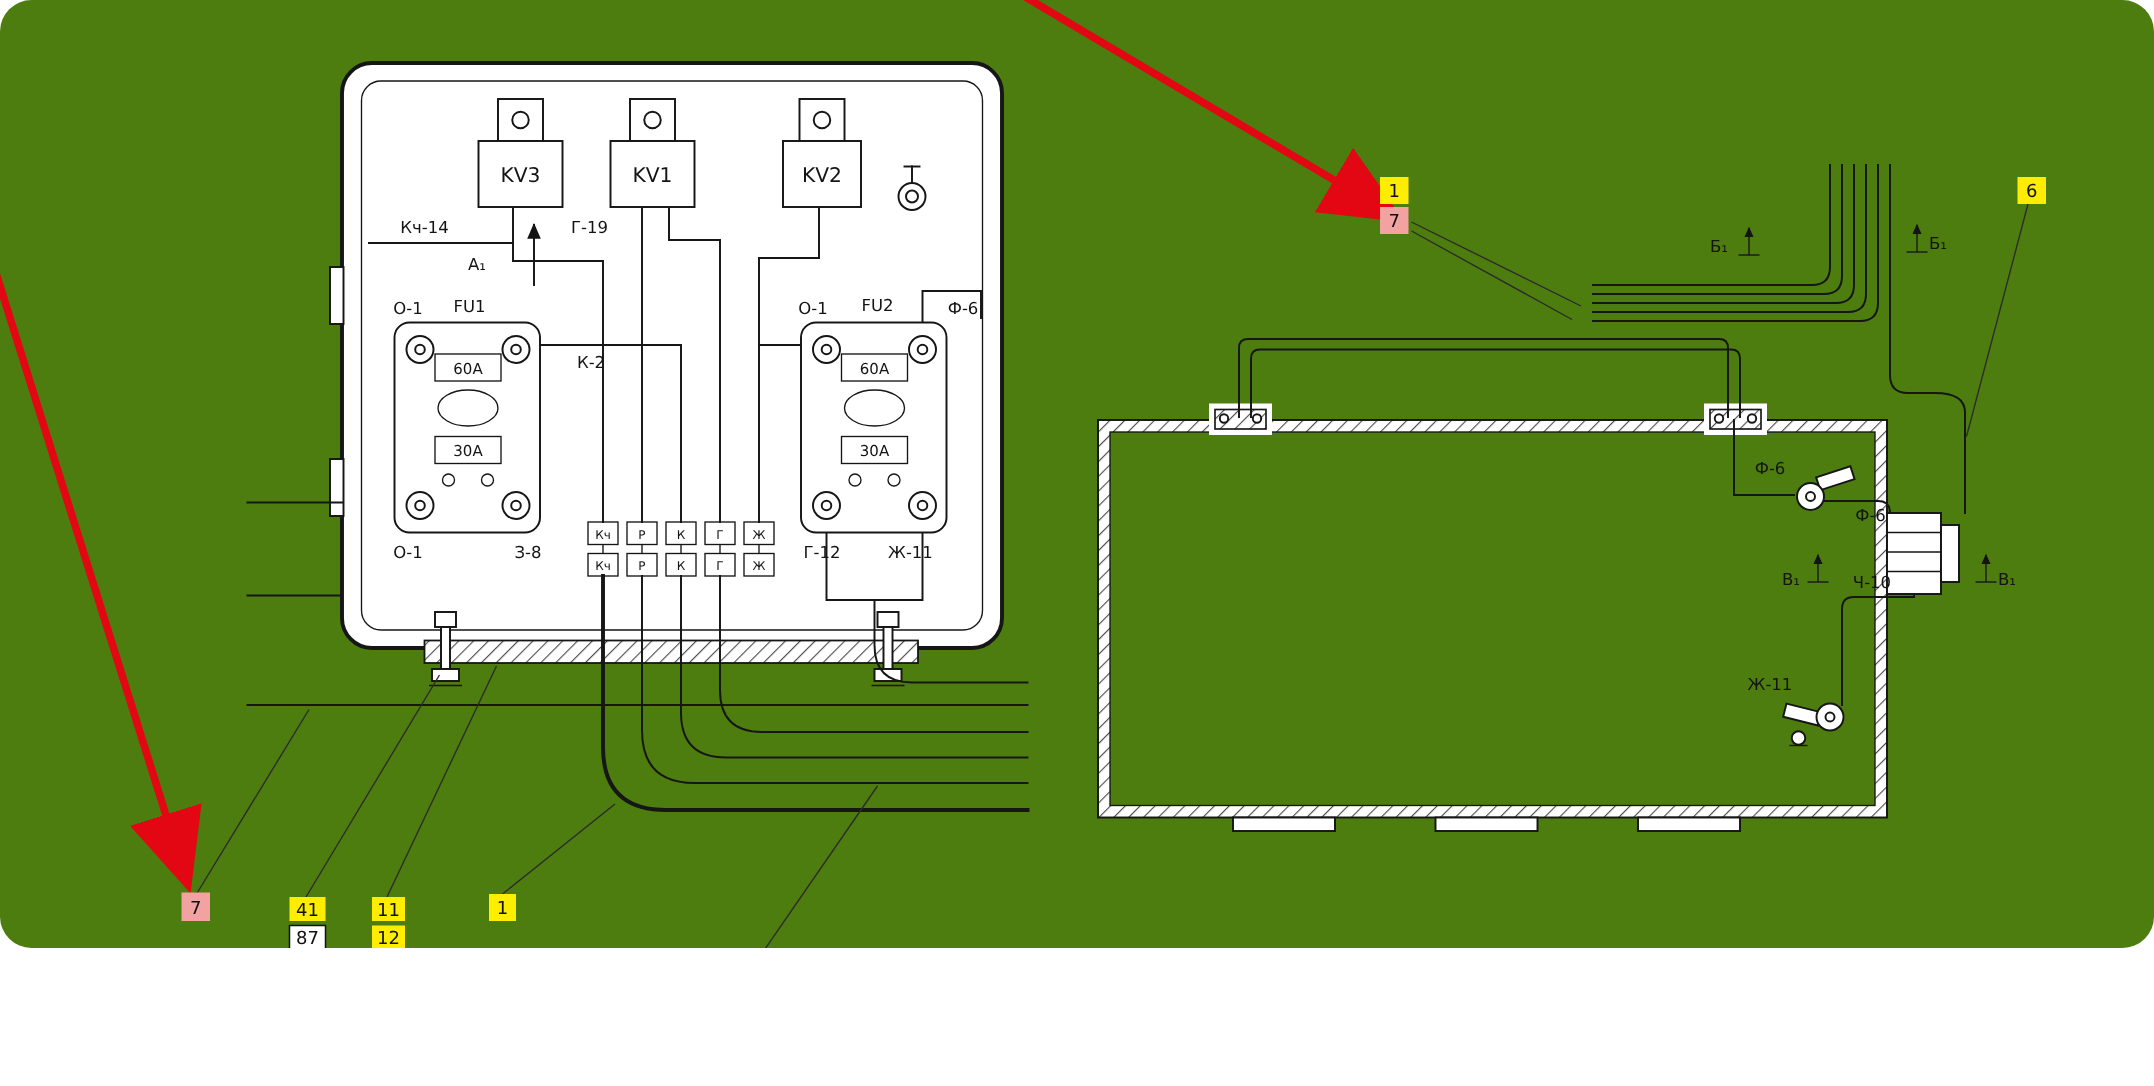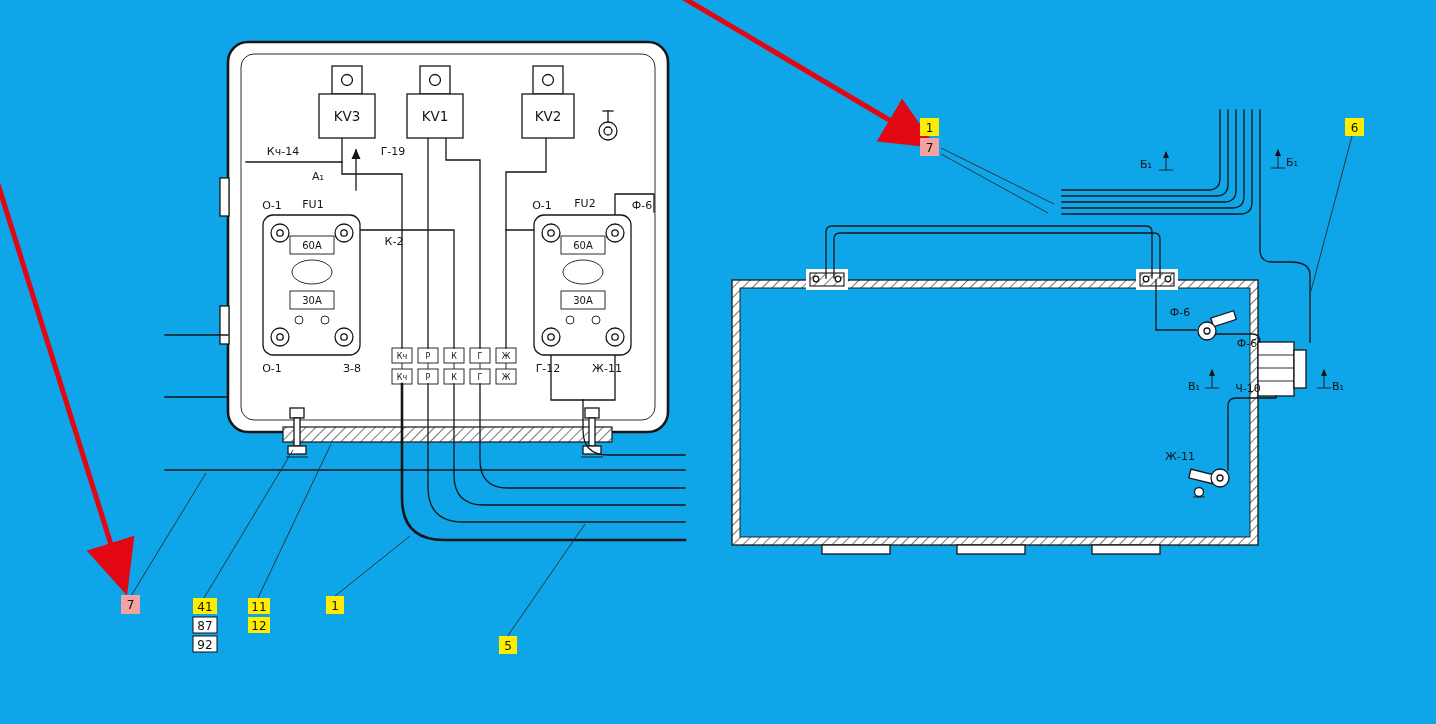--- a/index.html
+++ b/index.html
@@ -1,17 +1,17 @@
 <!DOCTYPE html>
 <html><head>
 <meta charset="utf-8">
 <style>
   html,body{margin:0;padding:0;background:#ffffff;}
-  .canvas{position:relative;width:1436px;height:724px;background:#0ea5e9;overflow:hidden;
-          font-family:"DejaVu Sans", sans-serif;}
+  .canvas{position:relative;width:1436px;height:632px;background:#4d7c0f;overflow:hidden;
+          font-family:"DejaVu Sans", sans-serif;border-radius:21px;}
   svg{position:absolute;left:0;top:0;}
   svg text{font-family:"DejaVu Sans", sans-serif;fill:#141414;font-size:11px;}
   .ln{fill:none;stroke:#161616;stroke-width:1.3;stroke-linecap:square;}
   .ln2{fill:none;stroke:#161616;stroke-width:2.6;stroke-linecap:square;}
   .thin{fill:none;stroke:#161616;stroke-width:0.9;}
   .fw{fill:#ffffff;stroke:#161616;stroke-width:1.3;}
   .fw2{fill:#ffffff;stroke:#161616;stroke-width:2.6;}
   .leader{fill:none;stroke:#2b2b2b;stroke-width:0.9;}
   .red{fill:none;stroke:#e30613;stroke-width:5;}
   .bt{font-size:12px;text-anchor:middle;fill:#111;}

